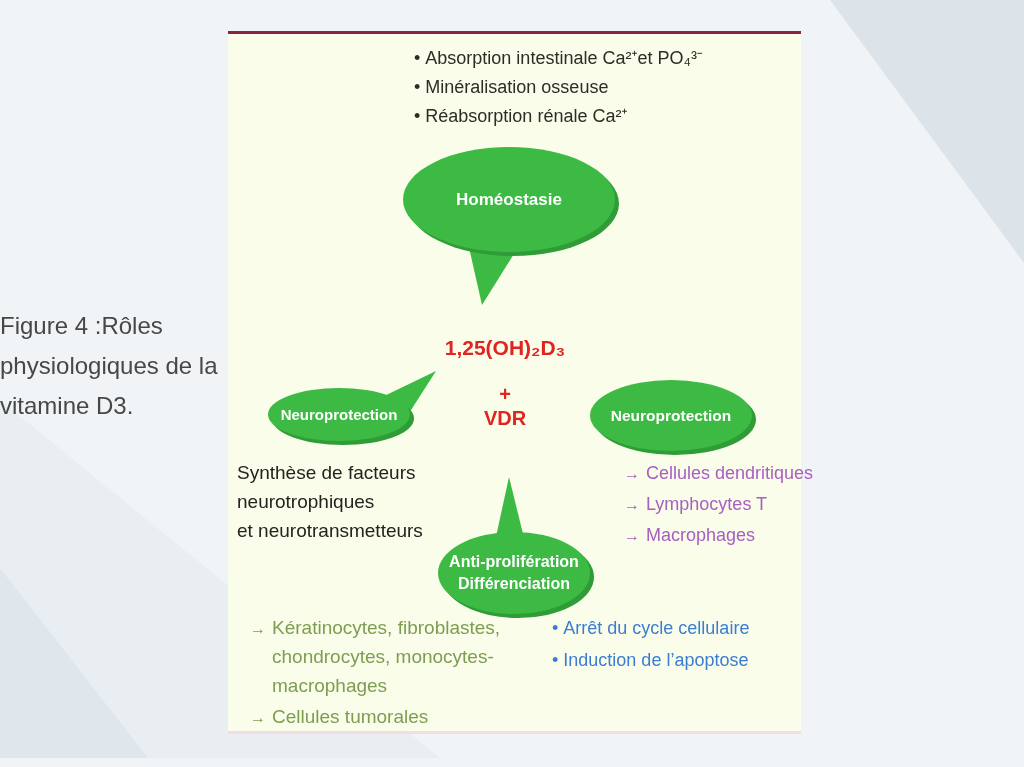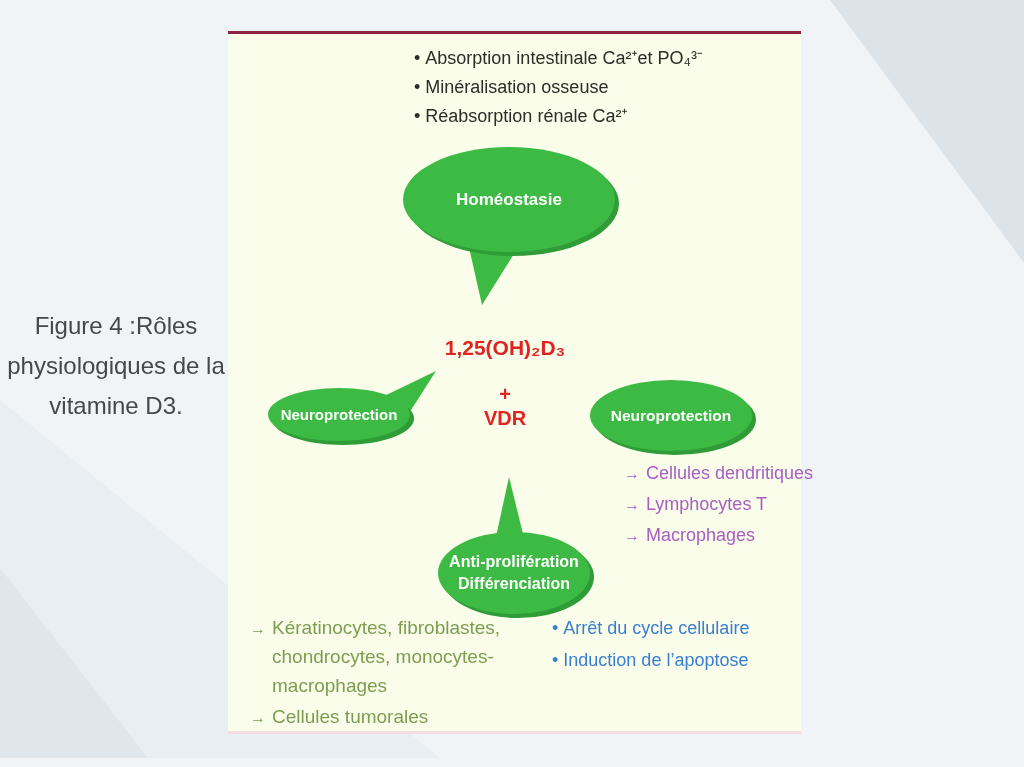--- a/index.html
+++ b/index.html
@@ -12,21 +12,21 @@
 
   
   .band{position:absolute;inset:0;}
   .band-tr{background:#dce4ea;clip-path:polygon(830px 0px,1024px 0px,1024px 263px);}
   .band-bl-light{background:#e9eef2;clip-path:polygon(0px 400px,440px 758px,0px 758px);}
   .band-bl-dark{background:#dfe7ec;clip-path:polygon(0px 568px,148px 758px,0px 758px);}
 
   
   .caption{
     position:absolute;left:0px;top:306px;width:232px;
-    text-align:center;color:#474747;font-size:24px;line-height:40px;
+    text-align:left;color:#474747;font-size:24px;line-height:40px;
   }
 
   
   .panel{
     position:absolute;left:228px;top:31px;width:573px;height:703px;
     background:#fafde9;
     border-top:3px solid #8a2440;
     border-bottom:3px solid #f3dde3;
     box-sizing:border-box;
   }
@@ -120,20 +120,25 @@
     <div>Anti-prolifération</div>
     <div>Différenciation</div>
   </div>
 
   <div class="abs center-red">
     <div class="ligand">1,25(OH)₂D₃</div>
     <div class="plus">+</div>
     <div class="vdr">VDR</div>
   </div>
 
+  <div class="abs neuro-text">
+    <div>Synthèse de facteurs</div>
+    <div>neurotrophiques</div>
+    <div>et neurotransmetteurs</div>
+  </div>
 
   <div class="abs purple-list">
     <div><span class="arrow">→</span><span>Cellules dendritiques</span></div>
     <div><span class="arrow">→</span><span>Lymphocytes T</span></div>
     <div><span class="arrow">→</span><span>Macrophages</span></div>
   </div>
 
   <div class="abs olive-list">
     <div class="olive-item">
       <span class="arrow">→</span>

